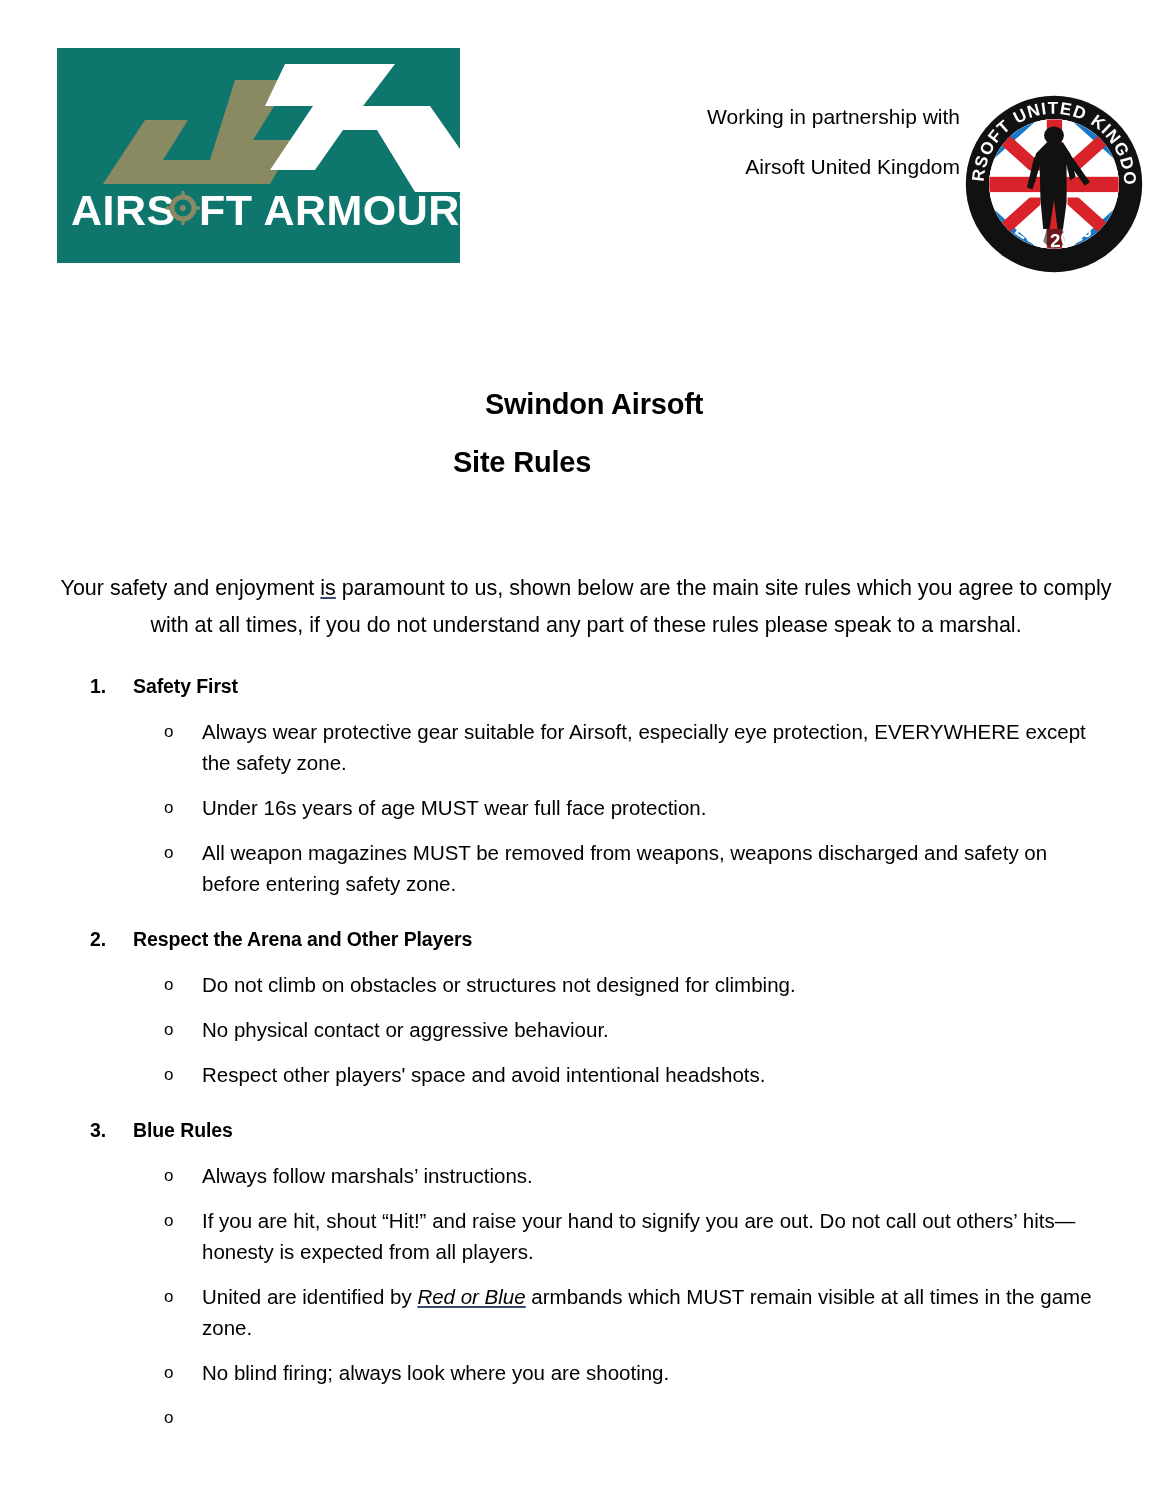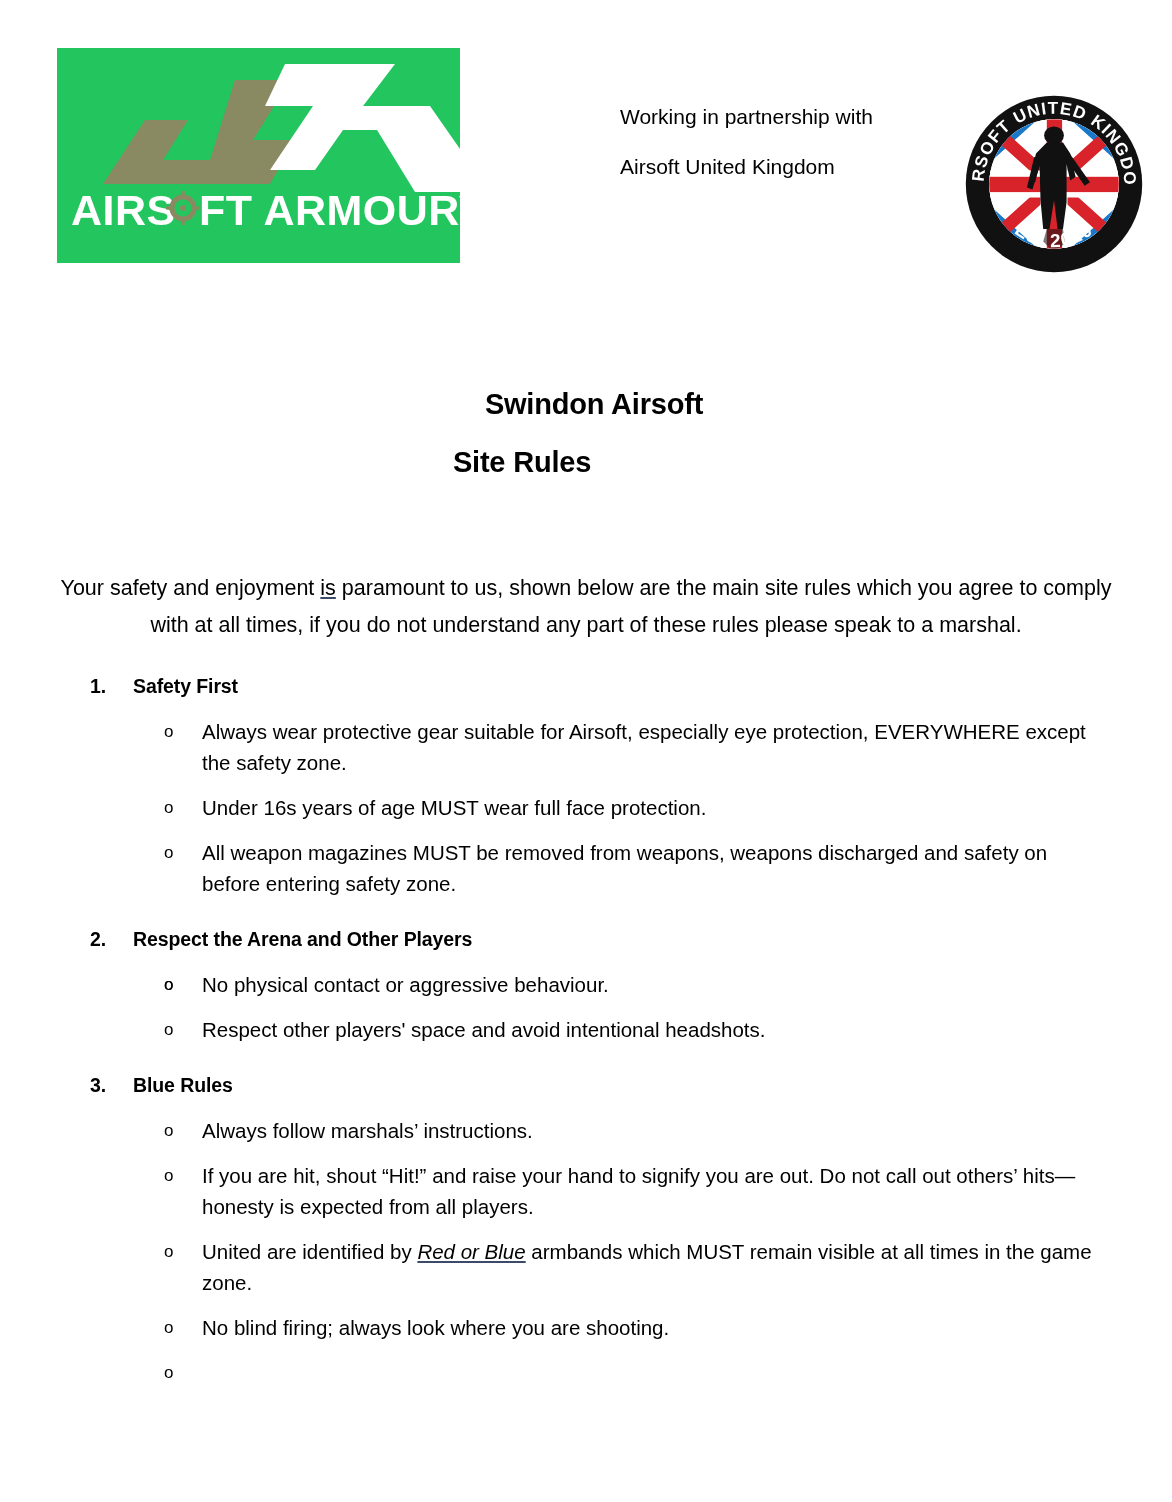--- a/index.html
+++ b/index.html
@@ -21,21 +21,21 @@
     position: relative;
     height: 300px;
   }
 
   .logo-box {
     position: absolute;
     left: 57px;
     top: 48px;
     width: 403px;
     height: 215px;
-    background: #22c55e;
+    background: #0f766e;
     overflow: hidden;
   }
   .logo-mark {
     position: absolute;
     left: 28px;
     top: 14px;
     width: 420px;
     height: 135px;
   }
   .logo-word {
@@ -44,21 +44,21 @@
     top: 138px;
     width: 450px;
     height: 50px;
   }
 
   .partner-text {
     position: absolute;
     left: 620px;
     top: 92px;
     width: 340px;
-    text-align: left;
+    text-align: right;
     font-size: 21px;
     line-height: 50px;
     color: #000000;
   }
 
   .badge {
     position: absolute;
     left: 964px;
     top: 94px;
     width: 180px;
@@ -220,21 +220,21 @@
 <div class="rules" id="rules-root">
     <div class="section">
       <div class="section-head"><span class="section-num">1.</span><span>Safety First</span></div>
       <div class="bullet"><span class="bullet-marker">o</span><span>Always wear protective gear suitable for Airsoft, especially eye protection, EVERYWHERE except the safety zone.</span></div>
       <div class="bullet"><span class="bullet-marker">o</span><span>Under 16s years of age MUST wear full face protection.</span></div>
       <div class="bullet"><span class="bullet-marker">o</span><span>All weapon magazines MUST be removed from weapons, weapons discharged and safety on before entering safety zone.</span></div>
     </div>
     <div class="section-gap"></div>
     <div class="section">
       <div class="section-head"><span class="section-num">2.</span><span>Respect the Arena and Other Players</span></div>
-      <div class="bullet"><span class="bullet-marker">o</span></div>
+      <div class="bullet"><span class="bullet-marker">o</span><span>Do not climb on obstacles or structures not designed for climbing.</span></div>
       <div class="bullet"><span class="bullet-marker">o</span><span>No physical contact or aggressive behaviour.</span></div>
       <div class="bullet"><span class="bullet-marker">o</span><span>Respect other players' space and avoid intentional headshots.</span></div>
     </div>
     <div class="section-gap"></div>
     <div class="section">
       <div class="section-head"><span class="section-num">3.</span><span>Blue Rules</span></div>
       <div class="bullet"><span class="bullet-marker">o</span><span>Always follow marshals’ instructions.</span></div>
       <div class="bullet"><span class="bullet-marker">o</span><span>If you are hit, shout “Hit!” and raise your hand to signify you are out. Do not call out others’ hits—honesty is expected from all players.</span></div>
       <div class="bullet"><span class="bullet-marker">o</span><span>United are identified by </span><u>Red or Blue</u><span> armbands which MUST remain visible at all times in the game zone.</span></div>
       <div class="bullet"><span class="bullet-marker">o</span><span>No blind firing; always look where you are shooting.</span></div>

